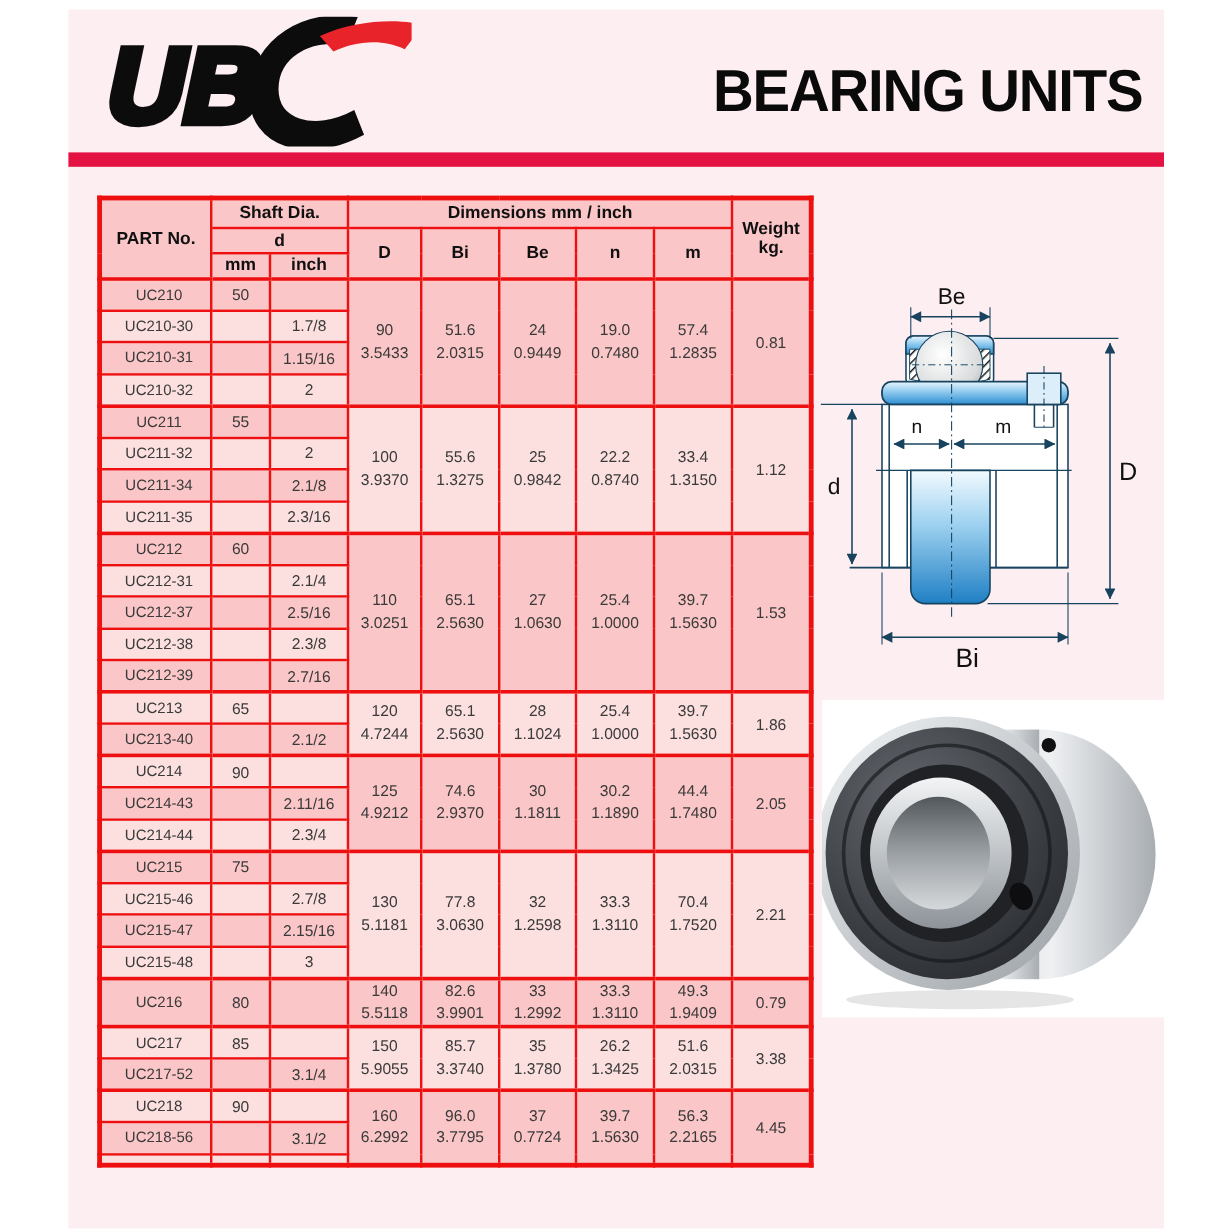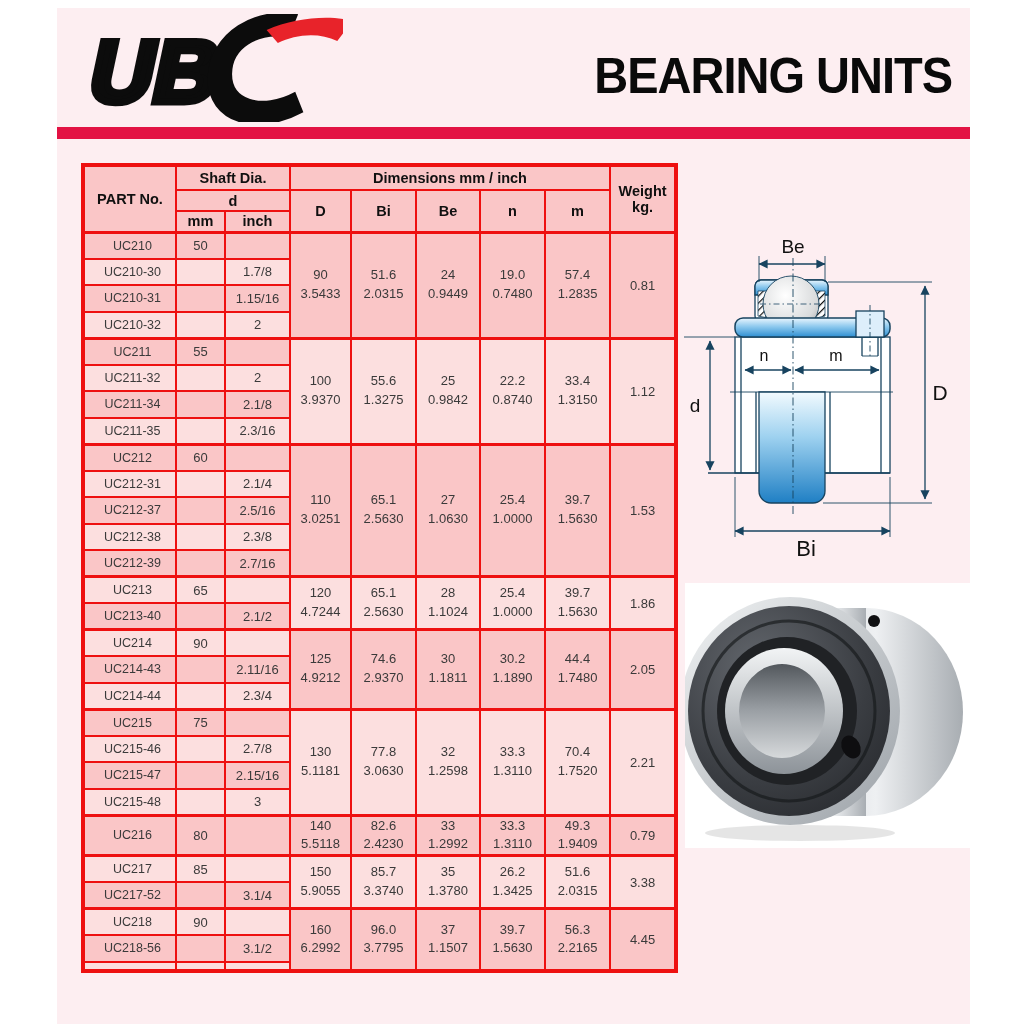--- a/index.html
+++ b/index.html
@@ -325,21 +325,21 @@
           <tr class="r-tall group-start">
             <td class="part dark">UC216</td>
             <td class="dark">80</td>
             <td class="dark"></td>
             <td class="dim2 dark" rowspan="1">
               <div>140</div>
               <div>5.5118</div>
             </td>
             <td class="dim2 dark" rowspan="1">
               <div>82.6</div>
-              <div>2.4230</div>
+              <div>3.9901</div>
             </td>
             <td class="dim2 dark" rowspan="1">
               <div>33</div>
               <div>1.2992</div>
             </td>
             <td class="dim2 dark" rowspan="1">
               <div>33.3</div>
               <div>1.3110</div>
             </td>
             <td class="dim2 dark" rowspan="1">
@@ -386,21 +386,21 @@
             <td class="dim2 dark" rowspan="3">
               <div>160</div>
               <div>6.2992</div>
             </td>
             <td class="dim2 dark" rowspan="3">
               <div>96.0</div>
               <div>3.7795</div>
             </td>
             <td class="dim2 dark" rowspan="3">
               <div>37</div>
-              <div>1.1507</div>
+              <div>0.7724</div>
             </td>
             <td class="dim2 dark" rowspan="3">
               <div>39.7</div>
               <div>1.5630</div>
             </td>
             <td class="dim2 dark" rowspan="3">
               <div>56.3</div>
               <div>2.2165</div>
             </td>
             <td class="dark" rowspan="3">4.45</td>

